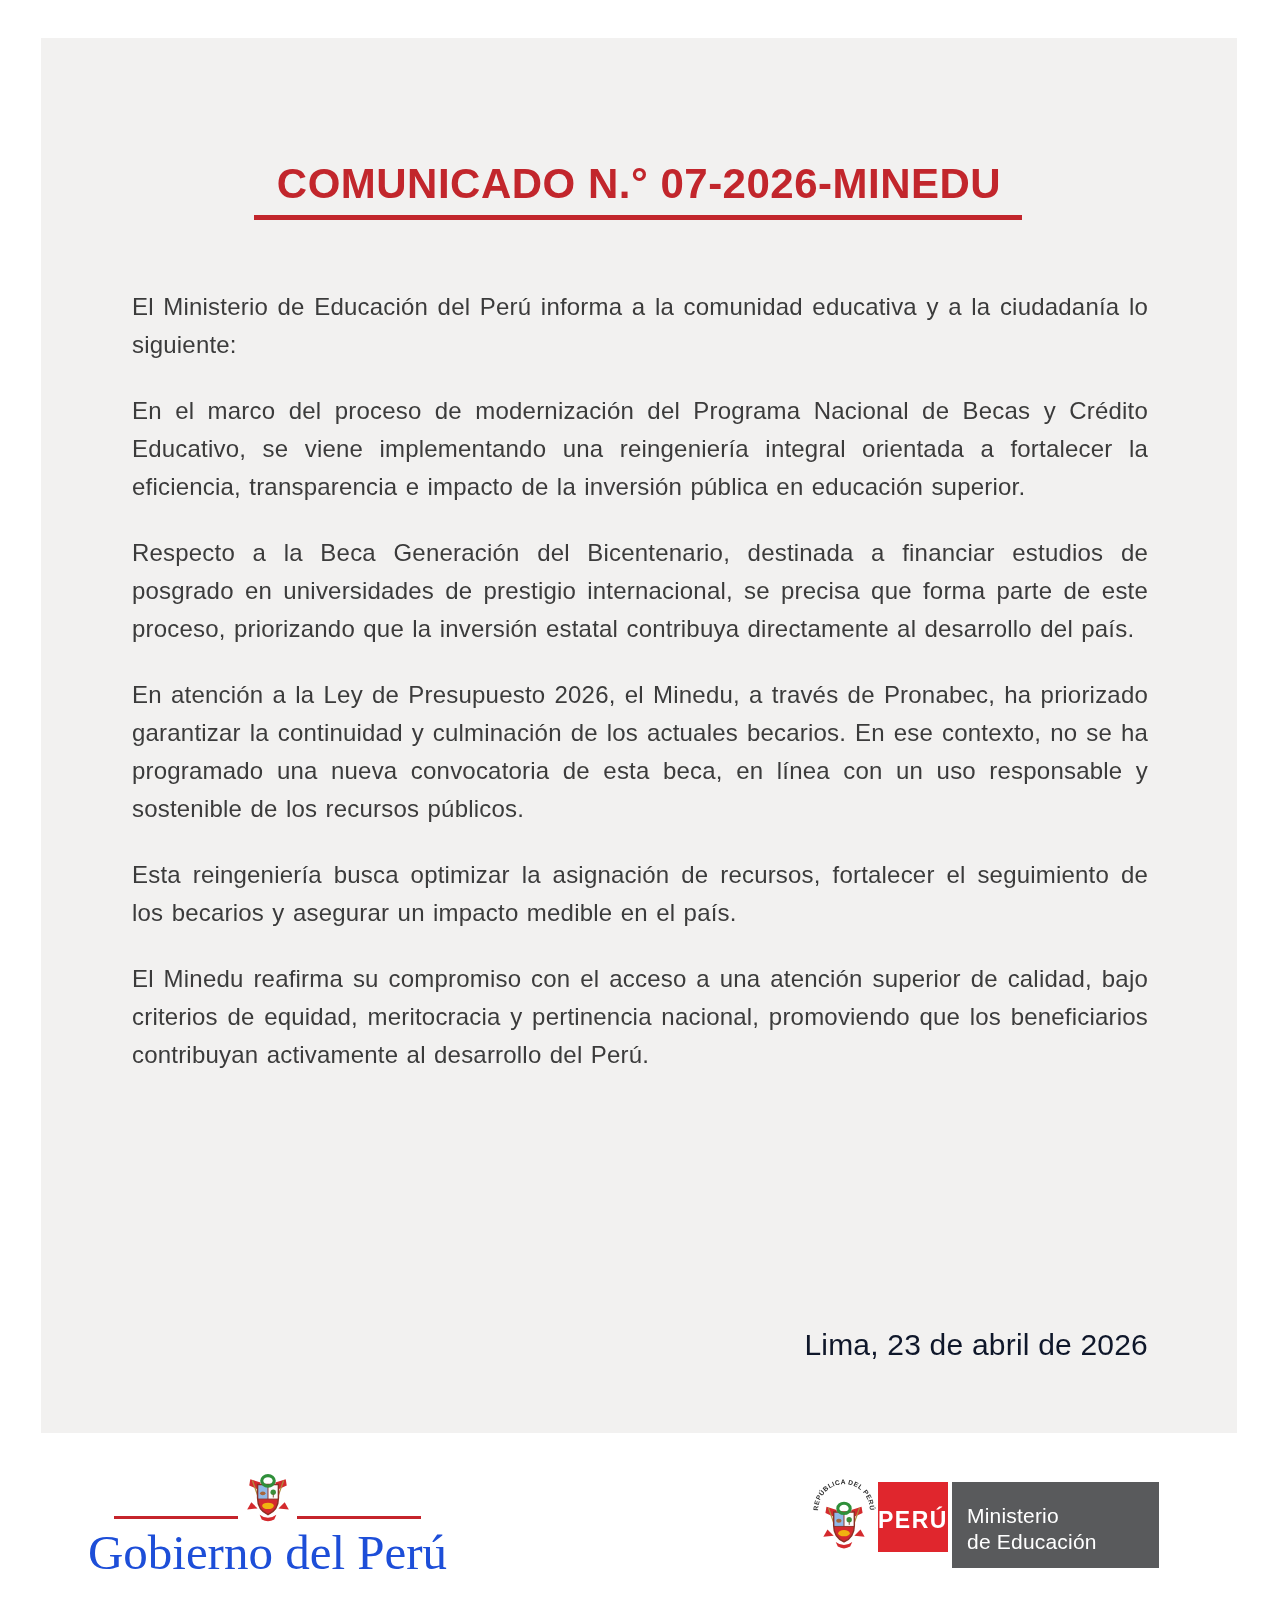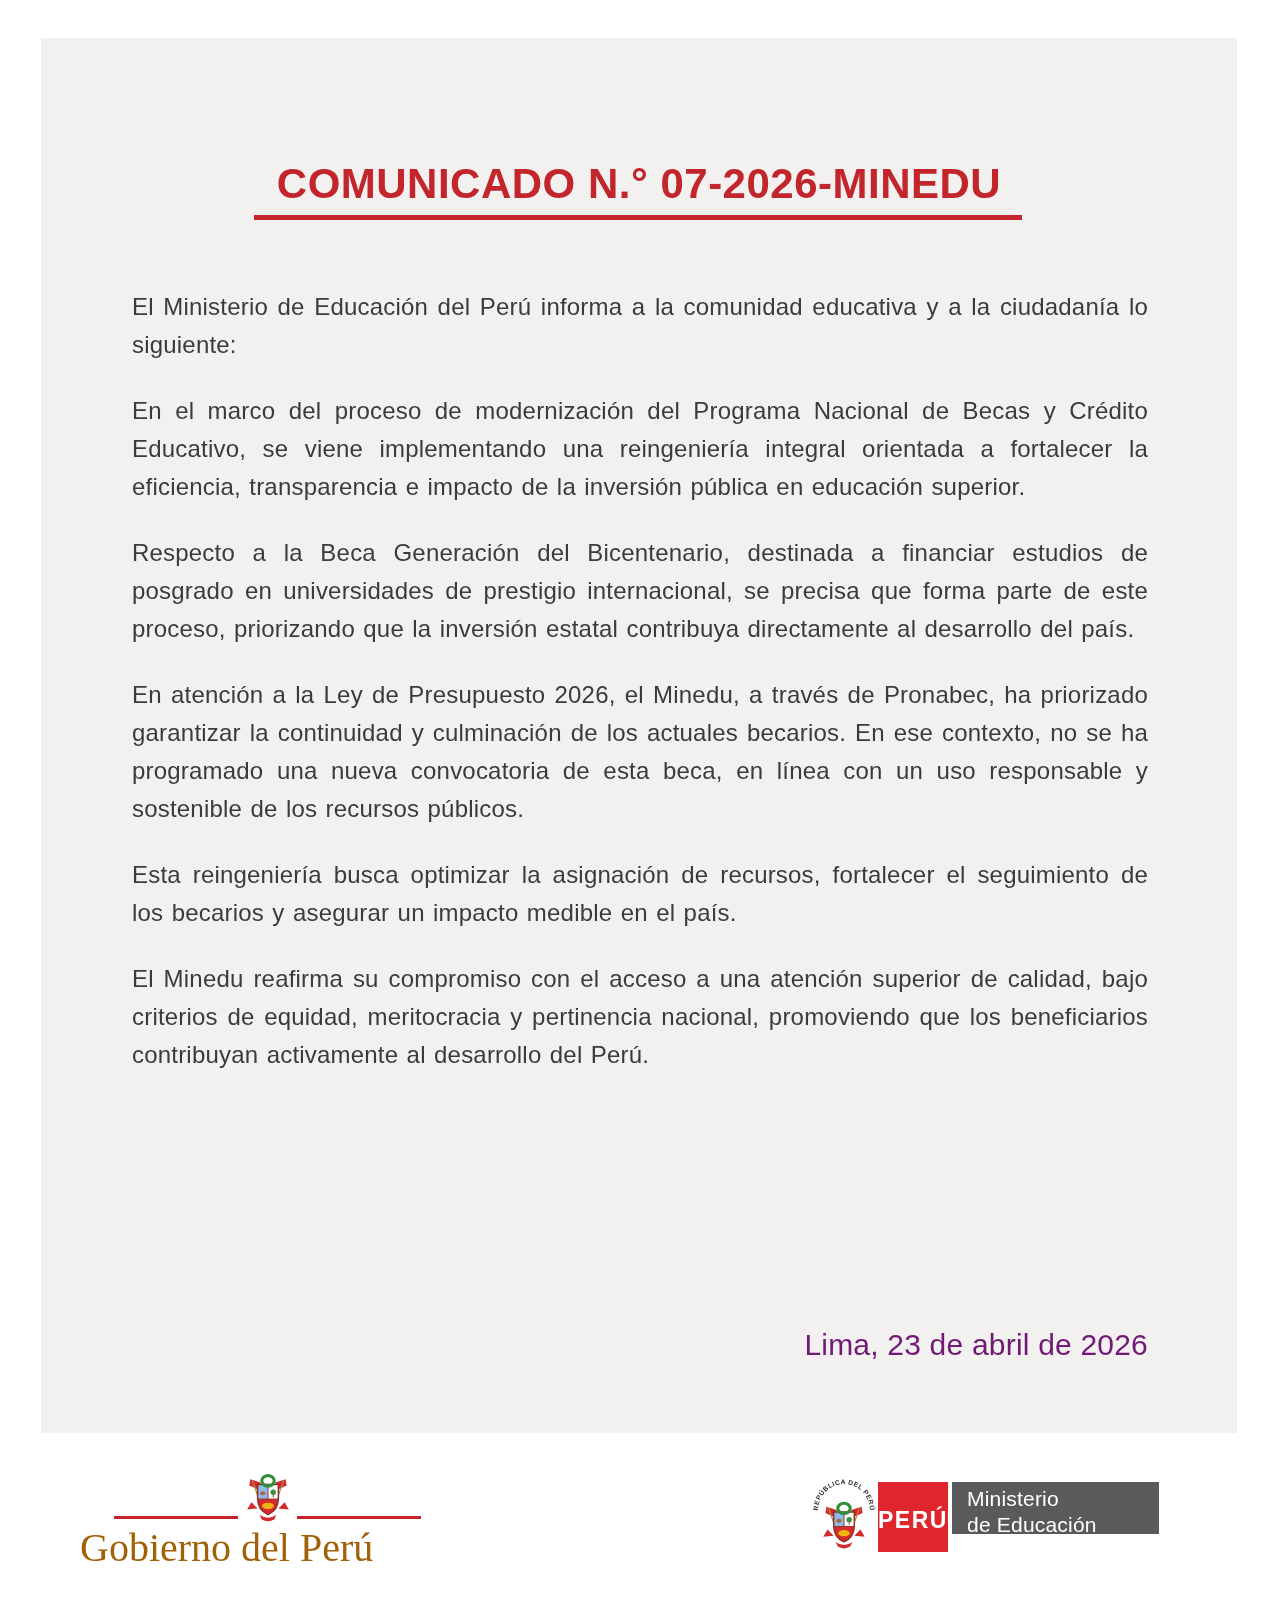--- a/index.html
+++ b/index.html
@@ -48,55 +48,56 @@
     text-align: justify;
     margin-bottom: 28px;
   }
   .dateline {
     position: absolute;
     left: 132px; top: 1328px;
     width: 1016px;
     text-align: right;
     font-size: 30px;
     letter-spacing: 0.2px;
-    color: #701a75;
+    color: #0f172a;
   }
   
   .gob-line { position: absolute; top: 1516px; height: 3px; background: #c5242b; }
   .gob-line.left  { left: 114px; width: 124px; }
   .gob-line.right { left: 297px; width: 124px; }
   .gob-escudo { position: absolute; left: 247px; top: 1472px; width: 42px; height: 50px; }
   .gob-label {
     position: absolute;
     left: 80px; top: 1524px;
     width: 375px;
+    text-align: center;
     font-family: "Liberation Serif", serif;
-    font-size: 40px;
-    color: #a16207;
+    font-size: 49px;
+    color: #1d4ed8;
   }
   
   .minedu-escudo { position: absolute; left: 812px; top: 1470px; width: 64px; height: 84px; }
   .minedu-red {
     position: absolute;
     left: 878px; top: 1482px;
     width: 70px; height: 70px;
     background: #e0262d;
     display: flex; align-items: center; justify-content: flex-start;
   }
   .minedu-red span {
     color: #ffffff;
     font-size: 23px;
     font-weight: 700;
     letter-spacing: 1.5px;
     padding-top: 6px;
   }
   .minedu-gray {
     position: absolute;
     left: 952px; top: 1482px;
-    width: 207px; height: 52px;
+    width: 207px; height: 86px;
     background: #595a5c;
     display: flex; flex-direction: column; justify-content: center;
     padding-left: 15px; padding-top: 8px;
   }
   .minedu-gray .ln {
     color: #ffffff;
     font-size: 21px;
     line-height: 26px;
     letter-spacing: 0.2px;
   }

